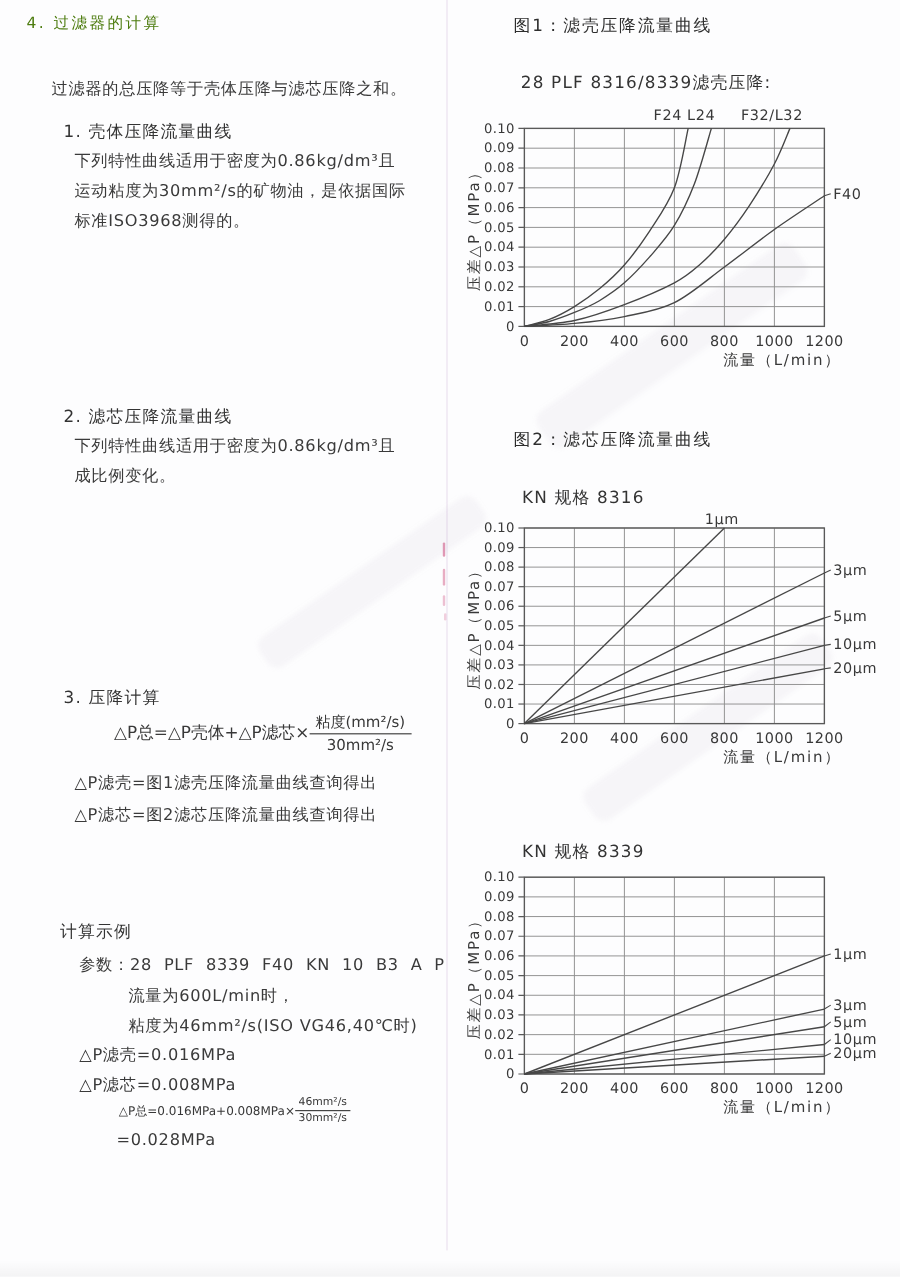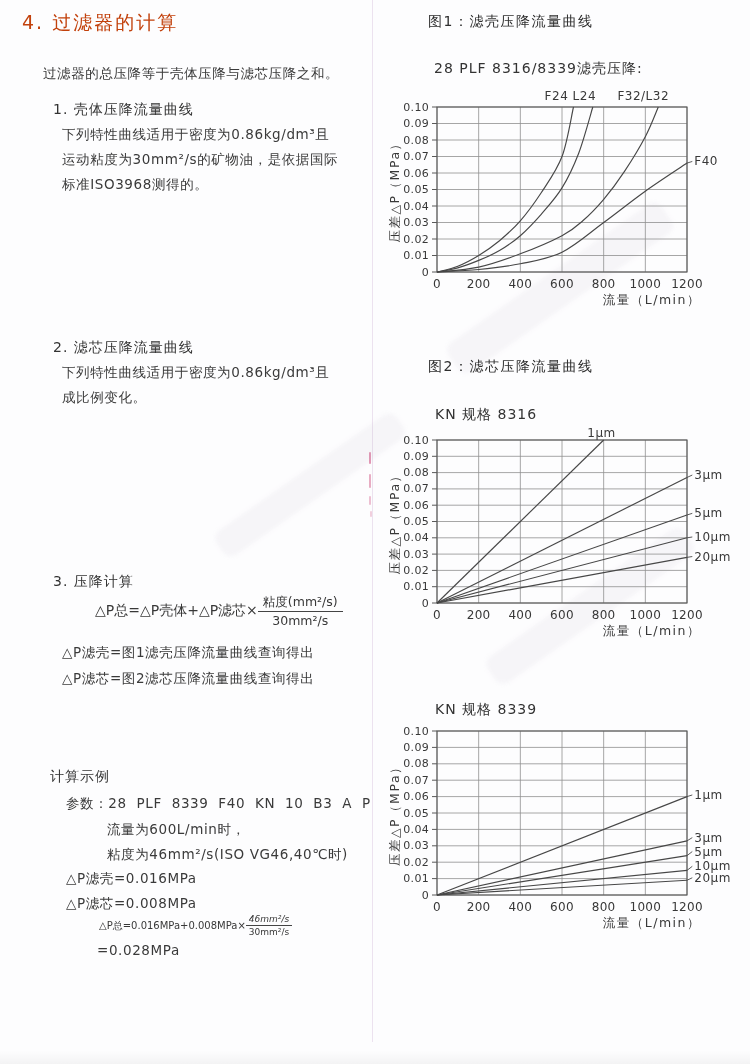--- a/index.html
+++ b/index.html
@@ -3,30 +3,30 @@
 <meta charset="utf-8">
 <style>
   html,body{margin:0;padding:0;}
   body{
     width:750px;height:1064px;position:relative;overflow:hidden;
     background:#fdfdfe;
     font-family:"DejaVu Sans","Liberation Sans",sans-serif;
     color:#383838;
   }
   .abs{position:absolute;}
-  .doc-title{font-size:19px;color:#c2410c;letter-spacing:2px;}
+  .doc-title{font-size:13px;color:#4d7c0f;letter-spacing:2px;}
   .body-text{font-size:13.5px;letter-spacing:0.6px;color:#3a3a3a;}
   .sec-head{font-size:14px;letter-spacing:1px;color:#333;}
   .lines div{line-height:25px;white-space:nowrap;}
   .formula-row{display:flex;align-items:center;gap:0;font-size:14px;white-space:nowrap;margin-left:33px;}
   .frac{display:inline-flex;flex-direction:column;align-items:center;font-size:12.5px;line-height:1.25;justify-content:flex-end;}
   .frac .num{display:block;border-bottom:1px solid #444;padding:0 5px 1px 5px;}
   .frac .den{display:block;padding-top:1px;}
   .frac.small{font-size:9px;line-height:1.2;}
-  .frac.small .num{padding:0 3px 0 3px;font-style:italic;}
+  .frac.small .num{padding:0 3px 0 3px;}
   .param-line{word-spacing:5px;}
   .fig-caption{font-size:14px;letter-spacing:1.5px;color:#2e2e2e;white-space:nowrap;margin-left:36px;}
   .chart-title{font-size:14px;letter-spacing:1px;color:#333;white-space:nowrap;}
   .divider{position:absolute;left:372px;top:0;width:1px;height:1042px;background:#ece2ef;}
   .reddash{position:absolute;width:2px;border-radius:1px;background:rgba(205,70,120,0.55);}
   .smudge{position:absolute;background:rgba(150,140,165,0.07);border-radius:10px;filter:blur(2px);pointer-events:none;}
   .bottom-fade{position:absolute;left:0;bottom:0;width:750px;height:14px;
     background:linear-gradient(to bottom,rgba(0,0,0,0),rgba(0,0,0,0.04));}
   svg text{fill:#383838;}
   svg .tick{font-size:11px;letter-spacing:0.3px;}

